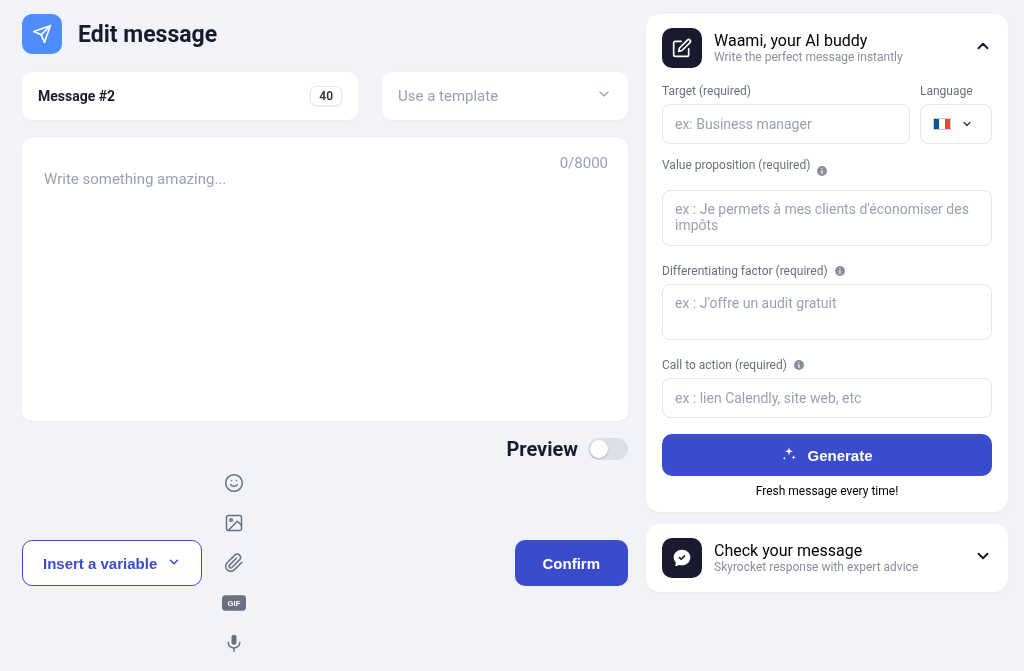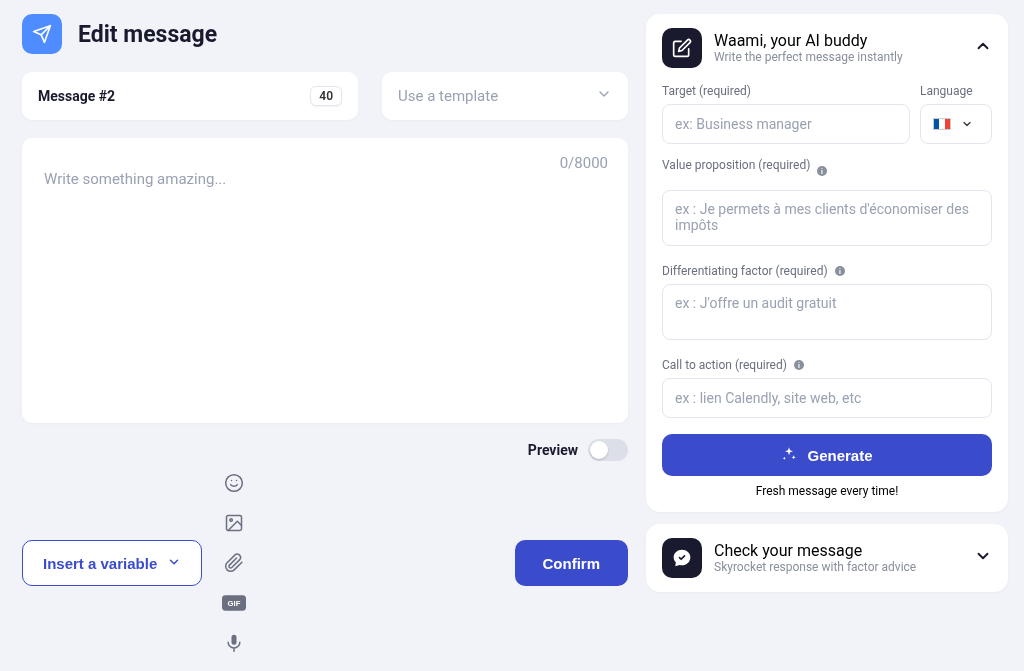--- a/index.html
+++ b/index.html
@@ -115,21 +115,21 @@
   .editor textarea::placeholder { color: #9aa1b3; }
 
   .preview-row {
     display: flex;
     justify-content: flex-end;
     align-items: center;
     gap: 10px;
     margin-top: 16px;
     margin-bottom: 10px;
   }
-  .preview-label { font-size: 14px; font-weight: 700; color: #1a1a2e; }
+  .preview-label { font-size: 20px; font-weight: 700; color: #1a1a2e; }
   .toggle {
     width: 40px;
     height: 22px;
     background: #dcdfe8;
     border-radius: 11px;
     position: relative;
     cursor: pointer;
   }
   .toggle .knob {
     width: 18px;
@@ -477,21 +477,21 @@
     <div class="card">
       <div class="card-header">
         <div class="card-icon">
           <svg width="20" height="20" viewBox="0 0 24 24" fill="#fff">
               <path d="M12 2C6.48 2 2 6.03 2 11c0 2.3.96 4.4 2.56 5.98L4 22l5.09-1.7c.92.26 1.9.4 2.91.4 5.52 0 10-4.03 10-9.7C22 6.03 17.52 2 12 2z"></path>
               <path d="M9 11.5l2 2 4-4" stroke="#1a1a2e" stroke-width="2" fill="none" stroke-linecap="round" stroke-linejoin="round"></path>
             </svg>
         </div>
         <div class="card-titles">
           <div class="card-title">Check your message</div>
-          <div class="card-sub">Skyrocket response with factor advice</div>
+          <div class="card-sub">Skyrocket response with expert advice</div>
         </div>
         <div class="card-chev">
           <svg width="18" height="18" viewBox="0 0 24 24" fill="none" stroke="currentColor" stroke-width="2.5" stroke-linecap="round" stroke-linejoin="round">
               <polyline points="6 9 12 15 18 9"></polyline>
             </svg>
         </div>
       </div>
     </div>
   </div>
 </div>

